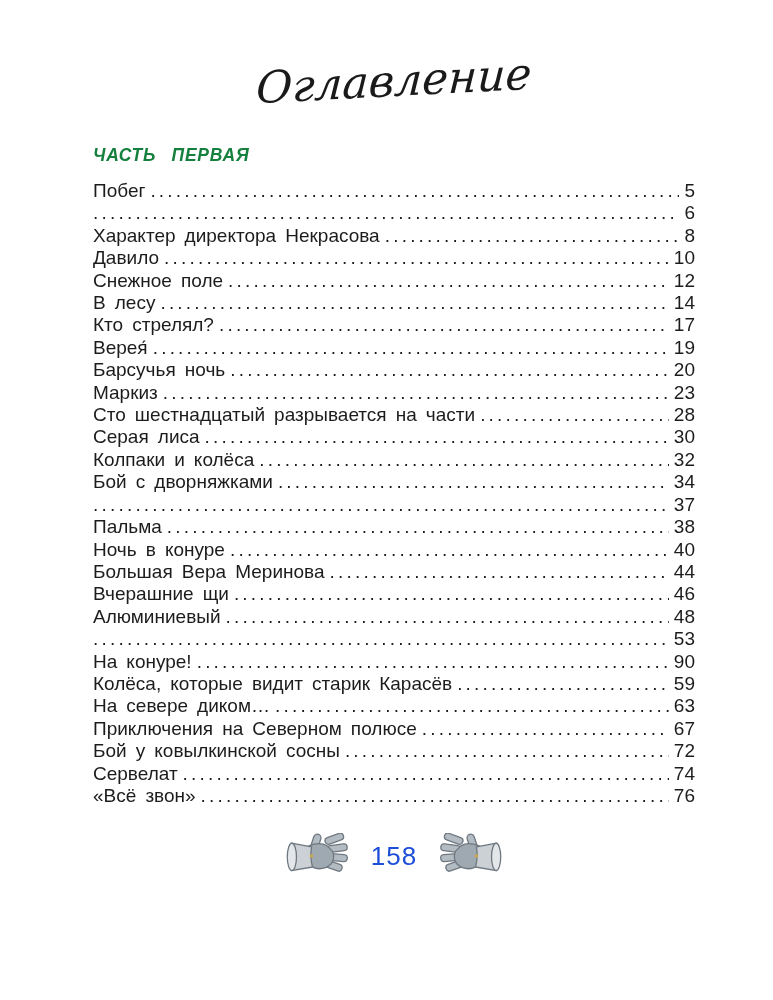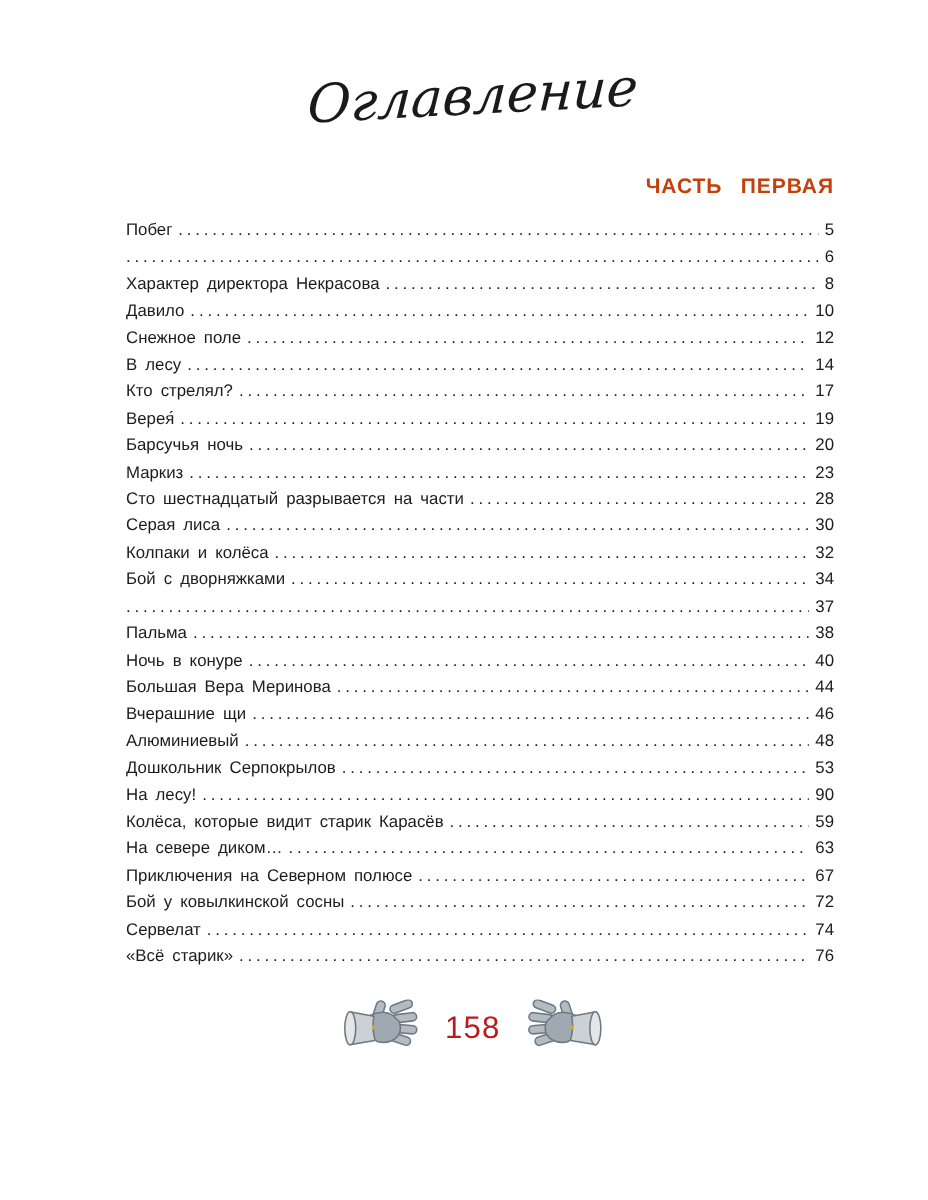--- a/index.html
+++ b/index.html
@@ -28,32 +28,32 @@
     margin: 54px 0 36px 0;
     transform: rotate(-3deg) skewX(-6deg);
     color: #1a1a1a;
   }
   .toc-section .section-heading {
     font-size: 17.5px;
     line-height: 22px;
     font-weight: bold;
     letter-spacing: 0.8px;
     word-spacing: 0.55em;
-    text-align: right;
+    text-align: left;
     margin: 23px 0 14px 0;
-    color: #c2410c;
+    color: #15803d;
+    font-style: italic;
   }
   .toc-row {
     display: flex;
     align-items: center;
-    font-size: 14px;
+    font-size: 19px;
     line-height: 22.4px;
     word-spacing: 0.2em;
     white-space: nowrap;
-    margin-left: 12px;
   }
   .toc-title {
     flex: 0 0 auto;
     padding-right: 5px;
   }
   .toc-leader {
     flex: 1 1 auto;
     overflow: hidden;
     letter-spacing: 3.2px;
     color: #1c1c1c;
@@ -68,21 +68,21 @@
     margin-top: 26px;
     display: flex;
     align-items: center;
     justify-content: center;
     gap: 20px;
   }
   .page-number-text {
     font-size: 26px;
     line-height: 30px;
     letter-spacing: 1px;
-    color: #b91c1c;
+    color: #1d4ed8;
   }
   .glove {
     display: inline-block;
     width: 66px;
     height: 46px;
   }
   .glove svg { display: block; width: 100%; height: 100%; }
   .glove.right { transform: scaleX(-1); }
 </style>
 </head>
@@ -212,27 +212,26 @@
     <span class="toc-title">Алюминиевый</span>
     <span class="toc-leader">............................................................................................................................................</span>
     <span class="toc-page">48</span>
   </div>
 </div>
   </section>
 
   <section class="toc-section">
     <div class="entries">
   <div class="toc-row">
-    <span class="toc-title">Дошкольник Серпокрылов</span>
     <span class="toc-leader">............................................................................................................................................</span>
     <span class="toc-page">53</span>
   </div>
 
   <div class="toc-row">
-    <span class="toc-title">На лесу!</span>
+    <span class="toc-title">На конуре!</span>
     <span class="toc-leader">............................................................................................................................................</span>
     <span class="toc-page">90</span>
   </div>
 
   <div class="toc-row">
     <span class="toc-title">Колёса, которые видит старик Карасёв</span>
     <span class="toc-leader">............................................................................................................................................</span>
     <span class="toc-page">59</span>
   </div>
 
@@ -254,21 +253,21 @@
     <span class="toc-page">72</span>
   </div>
 
   <div class="toc-row">
     <span class="toc-title">Сервелат</span>
     <span class="toc-leader">............................................................................................................................................</span>
     <span class="toc-page">74</span>
   </div>
 
   <div class="toc-row">
-    <span class="toc-title">«Всё старик»</span>
+    <span class="toc-title">«Всё звон»</span>
     <span class="toc-leader">............................................................................................................................................</span>
     <span class="toc-page">76</span>
   </div>
 </div>
   </section>
 </div>
 
   <div class="footer">
     <span class="glove left">
       <svg viewBox="0 0 72 50" xmlns="http://www.w3.org/2000/svg">

